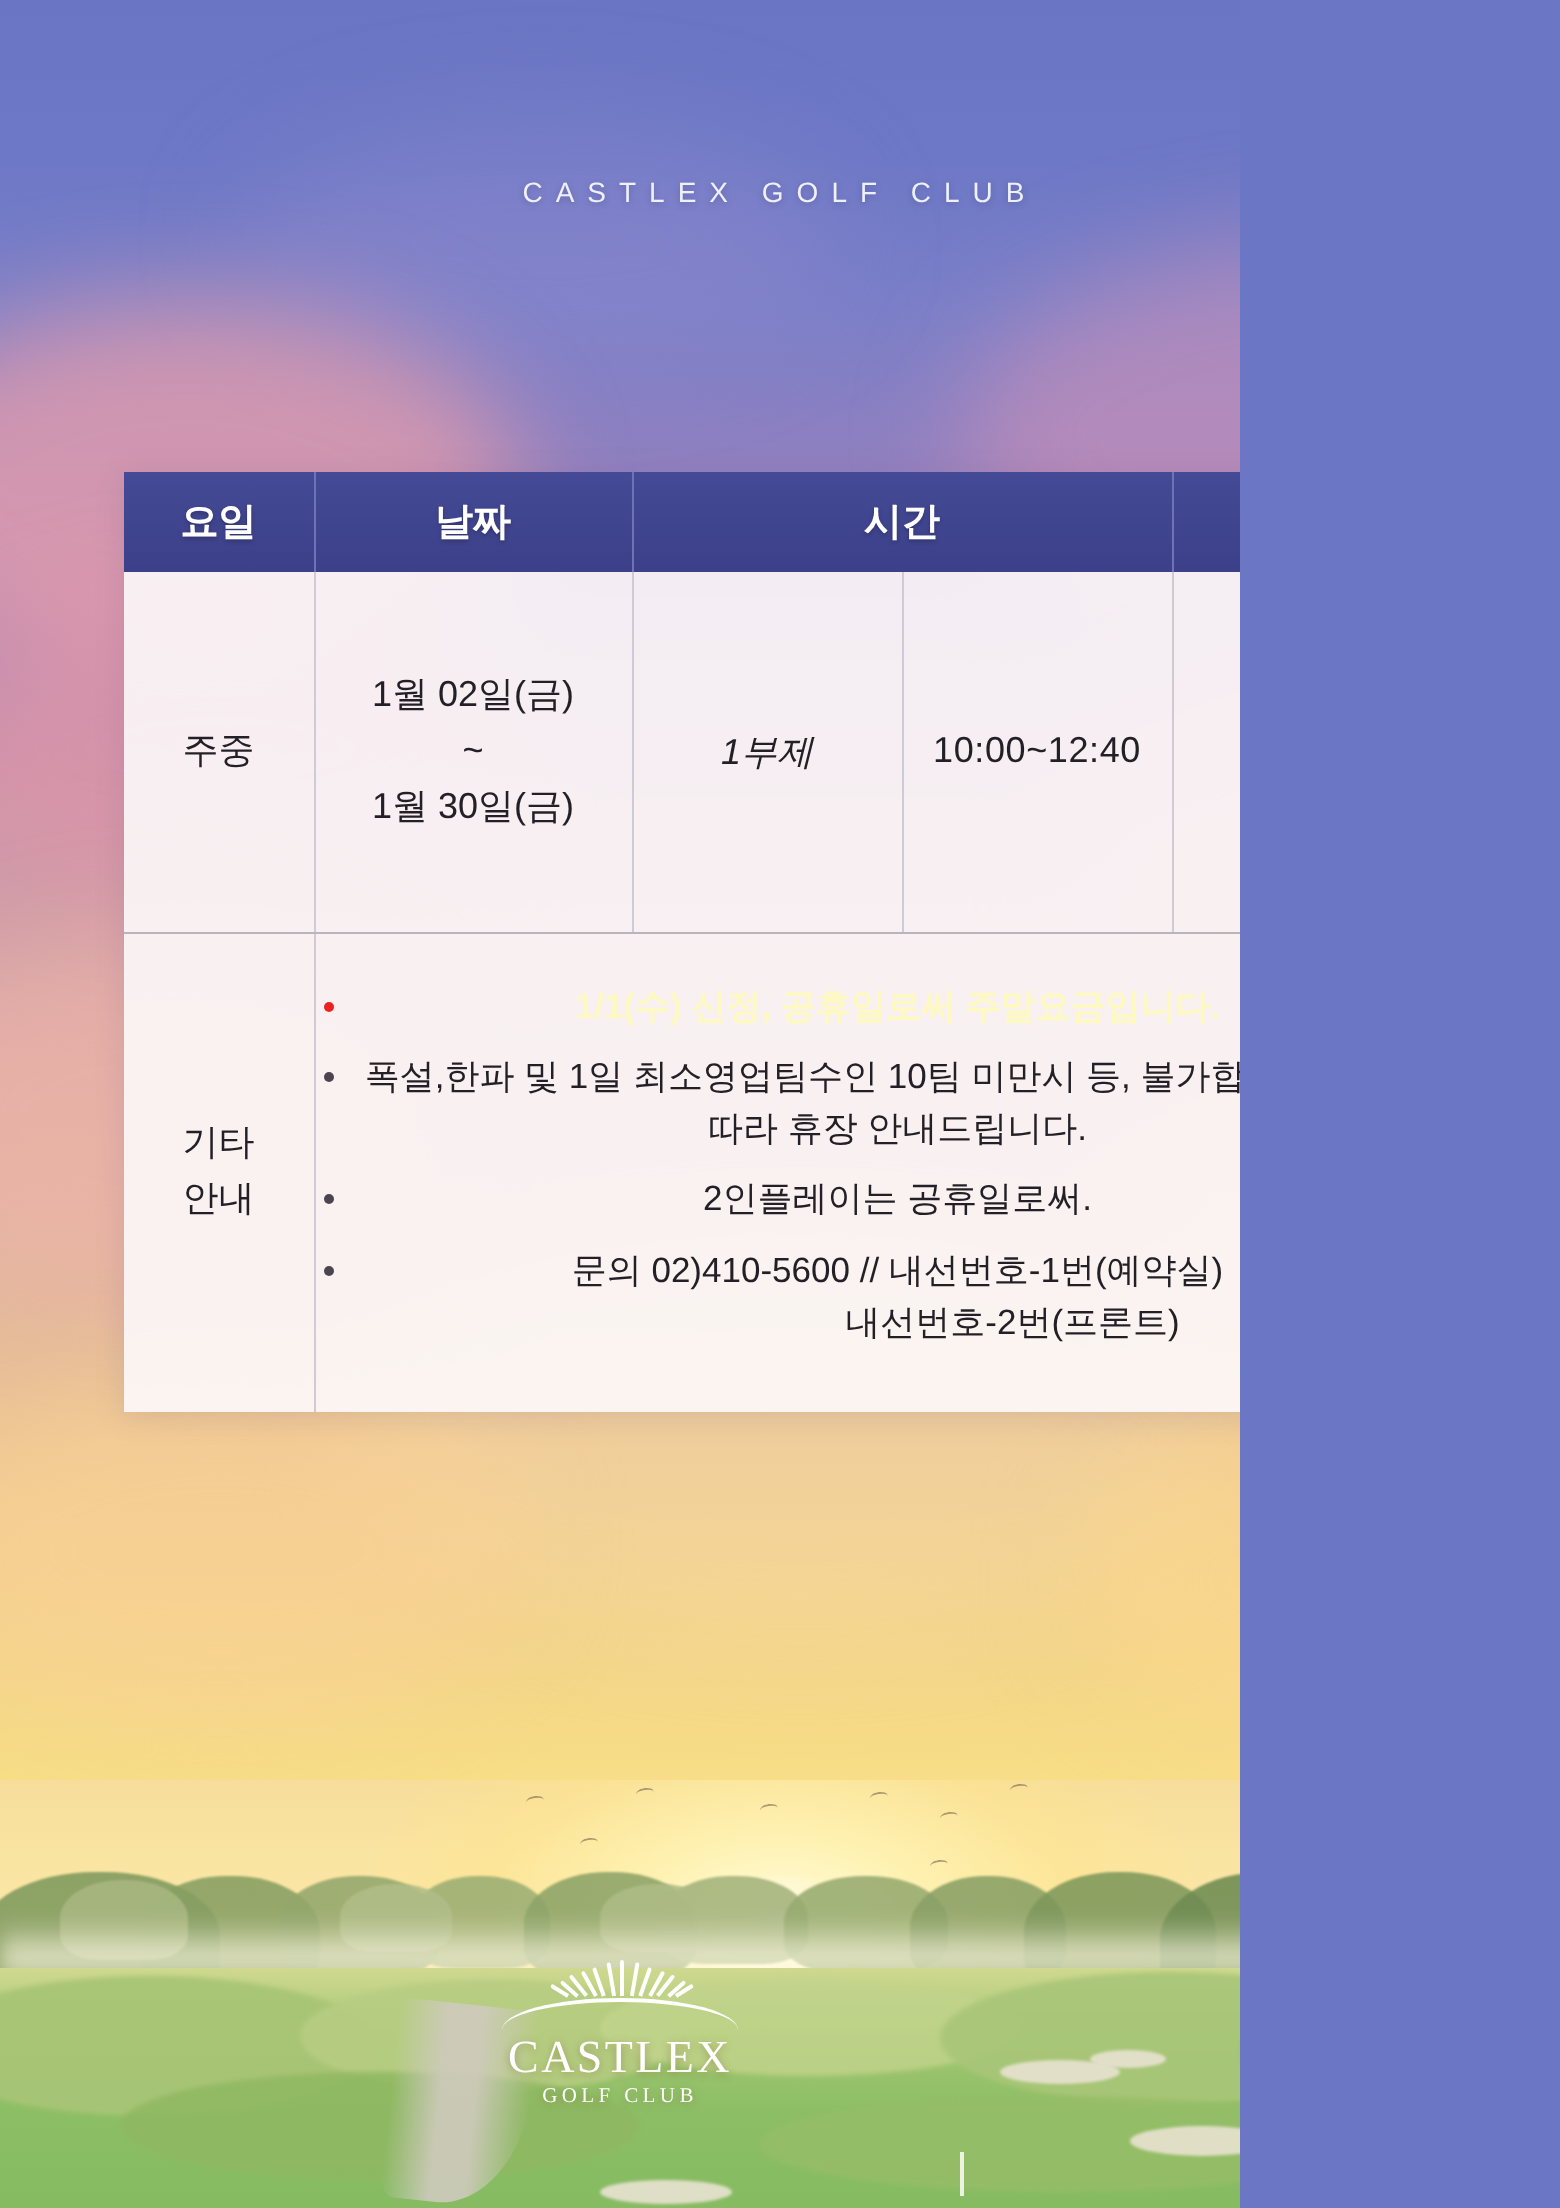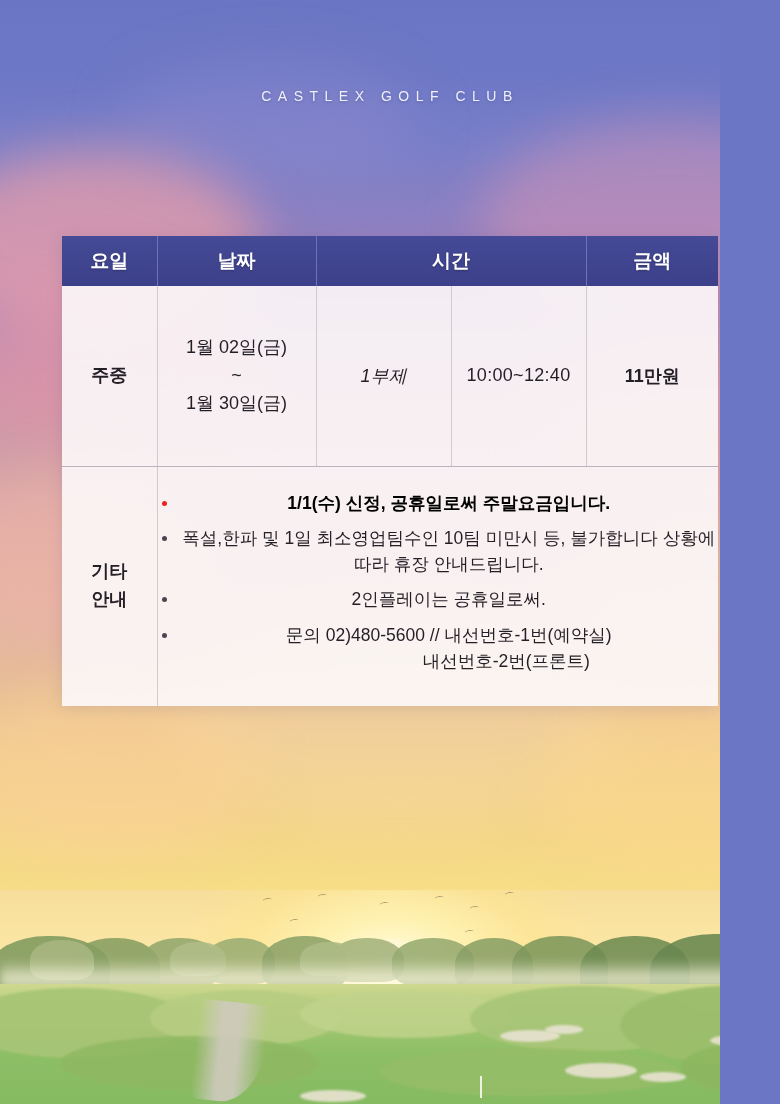--- a/index.html
+++ b/index.html
@@ -4,21 +4,21 @@
 <style>
   * { margin:0; padding:0; box-sizing:border-box; }
   html,body { width:780px; height:1104px; }
   body {
     font-family:"Liberation Sans","DejaVu Sans",sans-serif;
     position:relative; overflow:hidden;
     background:#6b77c4;
   }
 
   
-  #poster { position:absolute; inset:0; width:720px; height:1104px; overflow:hidden; }
+  #poster { position:absolute; inset:0; width:620px; height:1104px; overflow:hidden; }
 
   .sky {
     position:absolute; left:0; top:0; width:780px; height:1104px;
     background:
       linear-gradient(180deg,
         #6a76c3 0%,
         #6d78c6 7%,
         #7b7fc8 14%,
         #9080c0 21%,
         #ab88b8 28%,
@@ -79,38 +79,38 @@
     border-bottom:1px solid #b9b5bf;
     text-align:center; color:#231f26; font-size:18px; padding:0;
   }
   table.fee tbody td:last-child { border-right:none; }
   table.fee tbody tr:last-child td { border-bottom:none; }
 
   .r1 td { height:180px; }
   .r2 td { height:185px; }
   .r3 td { height:240px; }
 
-  .cell-day { font-size:18px; line-height:1.55;font-weight:bold; }
+  .cell-day { font-size:18px; line-height:1.55; }
   .cell-date { font-size:19px; line-height:1.55; white-space:pre-line; }
   .cell-part { font-size:18px;font-style:italic; }
   .cell-time { font-size:19px; letter-spacing:.3px;margin-top:20px; }
   .cell-price { font-size:24px; font-weight:700; color:#2440cf; }
 
   
   td.notes { text-align:left; vertical-align:middle; padding:0 0 0 24px; }
   ul.notelist { list-style:none; }
   ul.notelist li {
     position:relative; padding-left:22px; margin-bottom:9px;
     font-size:17.5px; line-height:1.5; color:#231f26;
   }
   ul.notelist li::before {
     content:""; position:absolute; left:4px; top:11px;
     width:5px; height:5px; border-radius:50%; background:#4a454f;
   }
-  ul.notelist li.red { color:#000000; font-weight:700; }
+  ul.notelist li.red { color:#fef9c3; font-weight:700; }
   ul.notelist li.red::before { background:#ee2020; }
   .indent2 { display:block; padding-left:115px; }
 
   
   .course { position:absolute; left:0; top:890px; width:780px; height:214px; overflow:hidden; }
   .course .csky {
     position:absolute; inset:0;
     background:linear-gradient(180deg,
       #f6dd9c 0%, #fae4a2 18%, #fbe6a6 32%, #f7ddA0 45%, #efd79c 58%, #e9d596 70%, #e6d695 100%);
   }
@@ -218,21 +218,21 @@
           <td class="cell-price">11만원</td>
         </tr>
         <tr class="r3">
           <td class="cell-day" style="white-space:pre-line">기타
 안내</td>
           <td class="notes" colspan="4">
             <ul class="notelist">
               <li class="red">1/1(수) 신정, 공휴일로써 주말요금입니다.</li>
               <li>폭설,한파 및 1일 최소영업팀수인 10팀 미만시 등, 불가합니다 상황에 따라 휴장 안내드립니다.</li>
               <li>2인플레이는 공휴일로써.</li>
-              <li><span>문의  02)480-5600 // 내선번호-1번(예약실)</span><span class="indent2">내선번호-2번(프론트)</span></li>
+              <li><span>문의  02)410-5600 // 내선번호-1번(예약실)</span><span class="indent2">내선번호-2번(프론트)</span></li>
             </ul>
           </td>
         </tr>
       </tbody>
     </table>
   </div>
 
   <div class="course">
     <div class="csky"></div>
     <div class="sunglow"></div>
@@ -293,14 +293,34 @@
         <div class="bunker" style="left: 545px; bottom: 70px; width: 38px; height: 9px; filter: blur(0.8px);"></div>
         <div class="bunker" style="left: 565px; bottom: 26px; width: 72px; height: 15px; filter: blur(0.8px);"></div>
         <div class="bunker" style="left: 640px; bottom: 22px; width: 46px; height: 10px; filter: blur(0.8px);"></div>
         <div class="bunker" style="left: 300px; bottom: 2px; width: 66px; height: 12px; filter: blur(0.8px);"></div>
         <div class="bunker" style="left: 710px; bottom: 58px; width: 52px; height: 11px; filter: blur(0.8px);"></div>
       </div>
     <div class="path" style="left:195px; bottom:2px; width:70px; height:100px; border-radius:0 0 60% 10%; transform:rotate(6deg); background:linear-gradient(90deg,rgba(0,0,0,0) 0%,#cfcabd 35%,#cfcabd 60%,rgba(0,0,0,0) 100%);"></div>
     <div class="flagpole" style="left:480px; bottom:6px; height:22px;"></div>
   </div>
 
+  <div class="logo">
+    <div class="crown" id="crown">
+        <i style="left: 68px; height: 10px; transform: rotate(-58deg);"></i>
+        <i style="left: 72.5px; height: 11.3333px; transform: rotate(-48.3333deg);"></i>
+        <i style="left: 77px; height: 12.6667px; transform: rotate(-38.6667deg);"></i>
+        <i style="left: 81.5px; height: 14px; transform: rotate(-29deg);"></i>
+        <i style="left: 86px; height: 15.3333px; transform: rotate(-19.3333deg);"></i>
+        <i style="left: 90.5px; height: 16.6667px; transform: rotate(-9.66667deg);"></i>
+        <i style="left: 95px; height: 18px; transform: rotate(0deg);"></i>
+        <i style="left: 99.5px; height: 16.6667px; transform: rotate(9.66667deg);"></i>
+        <i style="left: 104px; height: 15.3333px; transform: rotate(19.3333deg);"></i>
+        <i style="left: 108.5px; height: 14px; transform: rotate(29deg);"></i>
+        <i style="left: 113px; height: 12.6667px; transform: rotate(38.6667deg);"></i>
+        <i style="left: 117.5px; height: 11.3333px; transform: rotate(48.3333deg);"></i>
+        <i style="left: 122px; height: 10px; transform: rotate(58deg);"></i>
+      </div>
+    <div class="arc"></div>
+    <div class="name">CASTLEX</div>
+    <div class="sub">GOLF CLUB</div>
+  </div>
 
 </div>
 
 </body></html>

